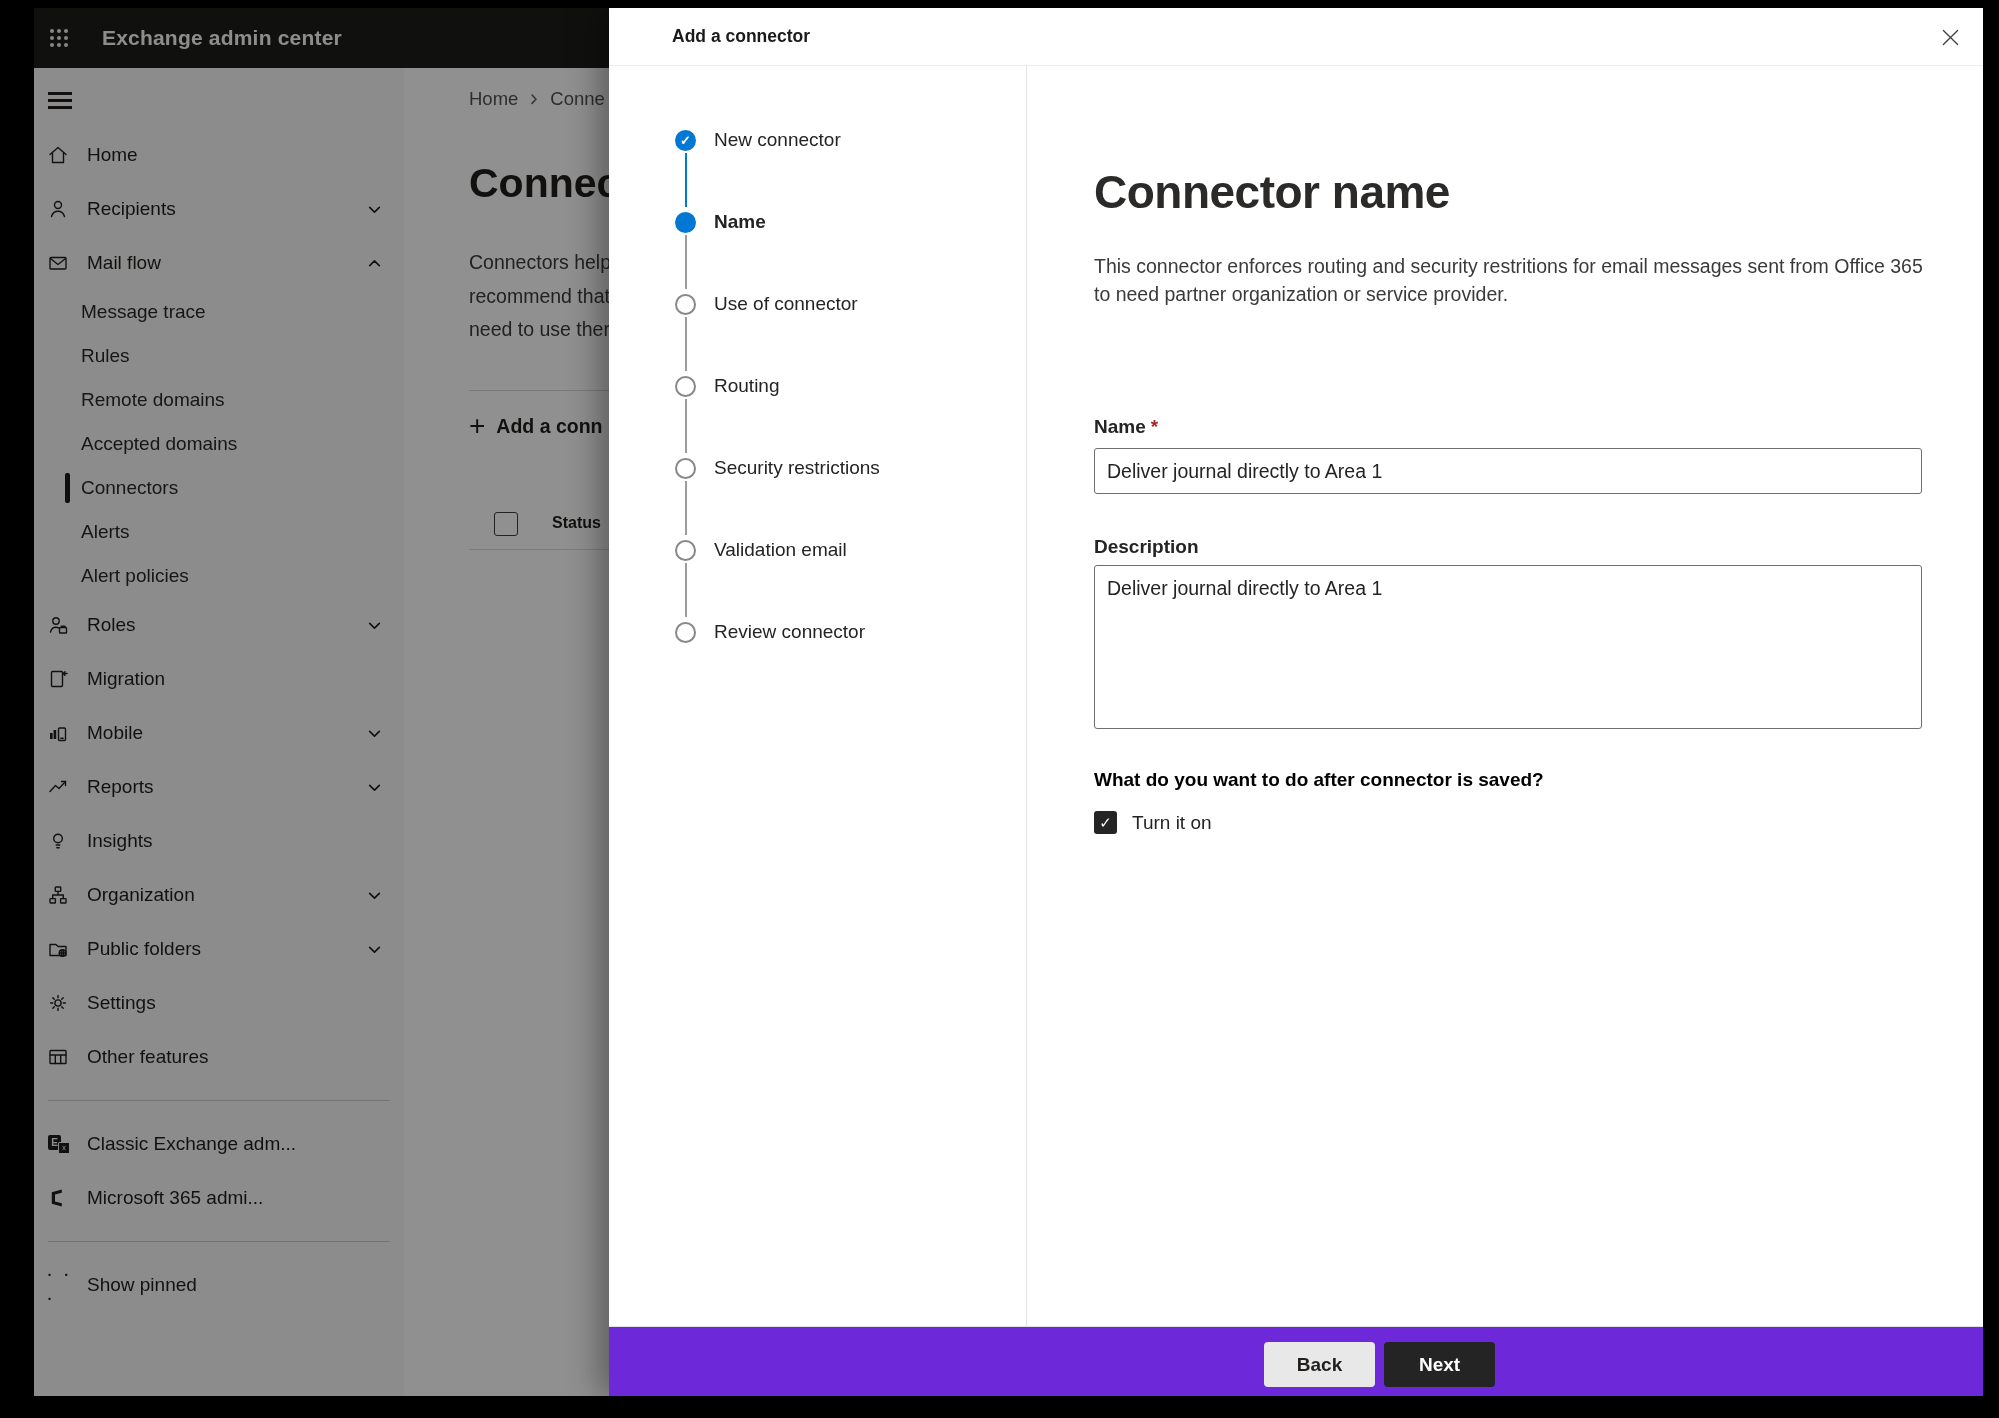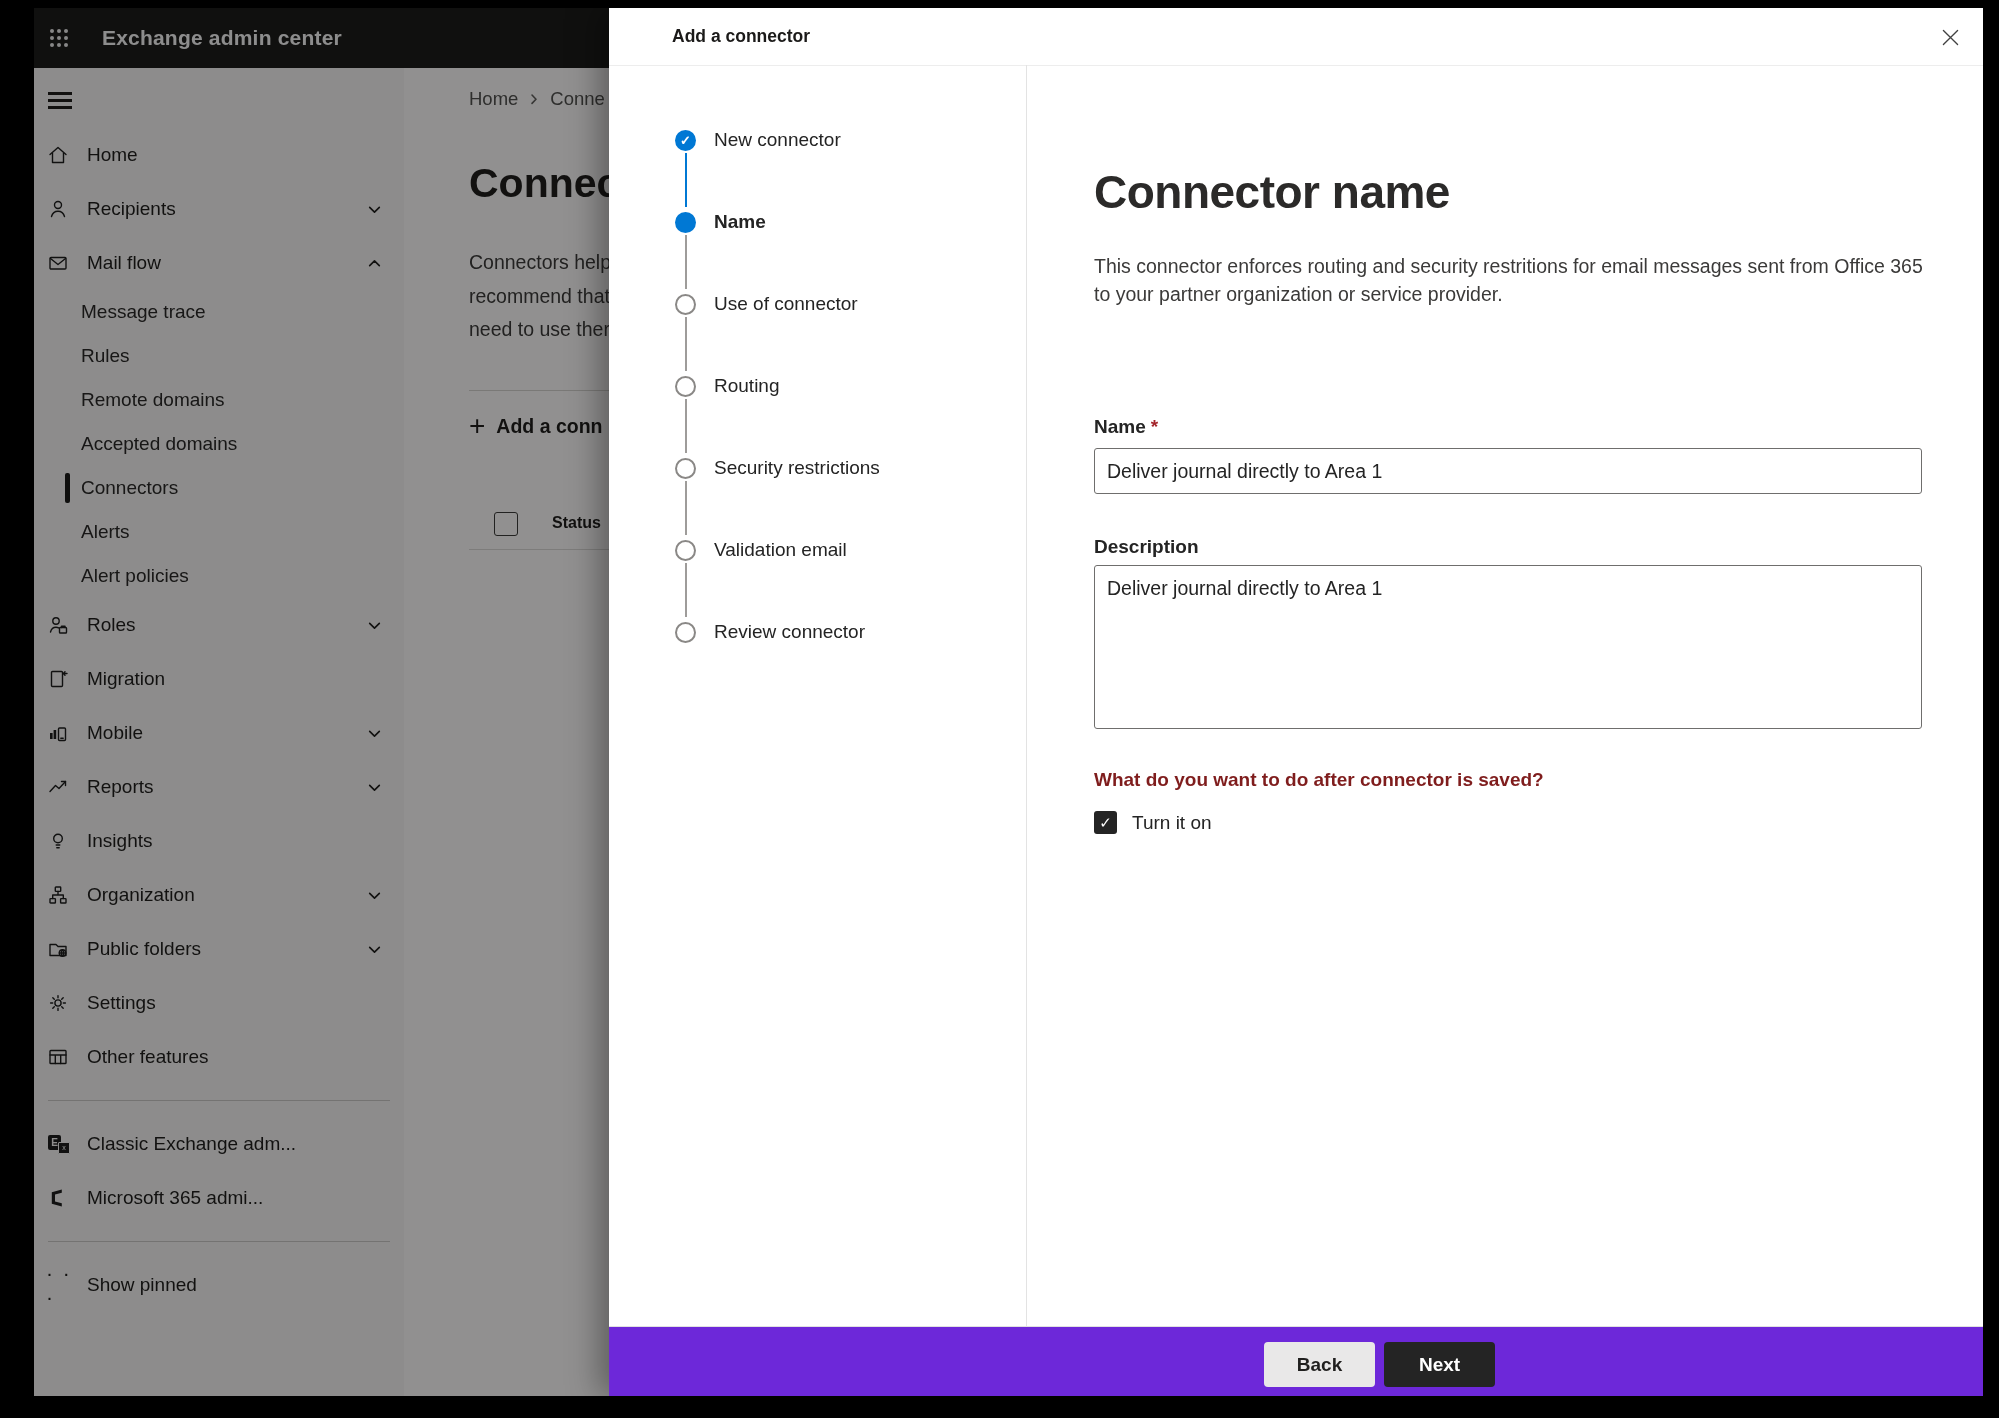--- a/index.html
+++ b/index.html
@@ -68,21 +68,21 @@
   .wline{position:absolute;left:75.5px;width:2.5px;background:#9e9c9a;}
   .wline.blue{background:#0078d4;}
 
   .pane{position:absolute;left:418px;top:0;right:0;bottom:0;}
   .p-h1{position:absolute;left:67px;top:100px;font-size:46px;font-weight:700;color:#2b2a29;letter-spacing:-.5px;}
   .p-desc{position:absolute;left:67px;top:188px;font-size:19.5px;line-height:27.5px;color:#3b3a39;}
   .f-label{position:absolute;left:67px;font-size:19px;font-weight:700;color:#242424;}
   .req{color:#a4262c;margin-left:5px;font-weight:700;}
   .t-input{position:absolute;left:67px;top:383px;width:828px;height:46px;box-sizing:border-box;border:1px solid #6f6e6d;border-radius:3px;padding:0 12px;font-size:19.5px;color:#242424;font-family:"Liberation Sans",sans-serif;background:#fff;}
   .t-area{position:absolute;left:67px;top:500px;width:828px;height:164px;box-sizing:border-box;border:1px solid #6f6e6d;border-radius:3px;padding:11px 12px;font-size:19.5px;color:#242424;font-family:"Liberation Sans",sans-serif;resize:none;background:#fff;}
-  .q{position:absolute;left:67px;top:704px;font-size:19px;font-weight:700;color:#7f1d1d;}
+  .q{position:absolute;left:67px;top:704px;font-size:19px;font-weight:700;color:#000000;}
   .ckrow{position:absolute;left:67px;top:746px;display:flex;align-items:center;gap:15px;cursor:pointer;}
   .ckbox{width:23px;height:23px;background:#242424;border-radius:3px;color:#fff;font-size:15px;text-align:center;line-height:23px;}
   .cklbl{font-size:19px;color:#242424;}
 
   .m-foot{position:absolute;left:0;right:0;bottom:0;height:69px;border-top:1px solid #e1e1e1;background:#6d28d9;}
   .btn{position:absolute;top:15px;height:45px;border:none;border-radius:4px;font-size:19px;font-weight:700;font-family:"Liberation Sans",sans-serif;cursor:pointer;}
   .btn.back{left:655px;width:111px;background:#e9e8e8;color:#201f1e;}
   .btn.next{left:775px;width:111px;background:#242424;color:#fff;}
 </style>
 </head>
@@ -335,21 +335,21 @@
         <div class="step todo" style="top:556px">
           <span class="cir"></span>
           <span class="slbl">Review connector</span>
         </div>
       </div>
 
       <div class="pane">
         <div class="p-h1">Connector name</div>
         <div class="p-desc">
           <div>This connector enforces routing and security restritions for email messages sent from Office 365</div>
-          <div>to your partner organization or service provider.</div>
+          <div>to need partner organization or service provider.</div>
         </div>
 
         <div class="f-label" style="top:351px">
           <span>Name</span><span class="req">*</span>
         </div>
         <input class="t-input" type="text" value="Deliver journal directly to Area 1" style="">
 
         <div class="f-label" style="top:471px">Description</div>
         <textarea class="t-area" style="">Deliver journal directly to Area 1</textarea>
 

